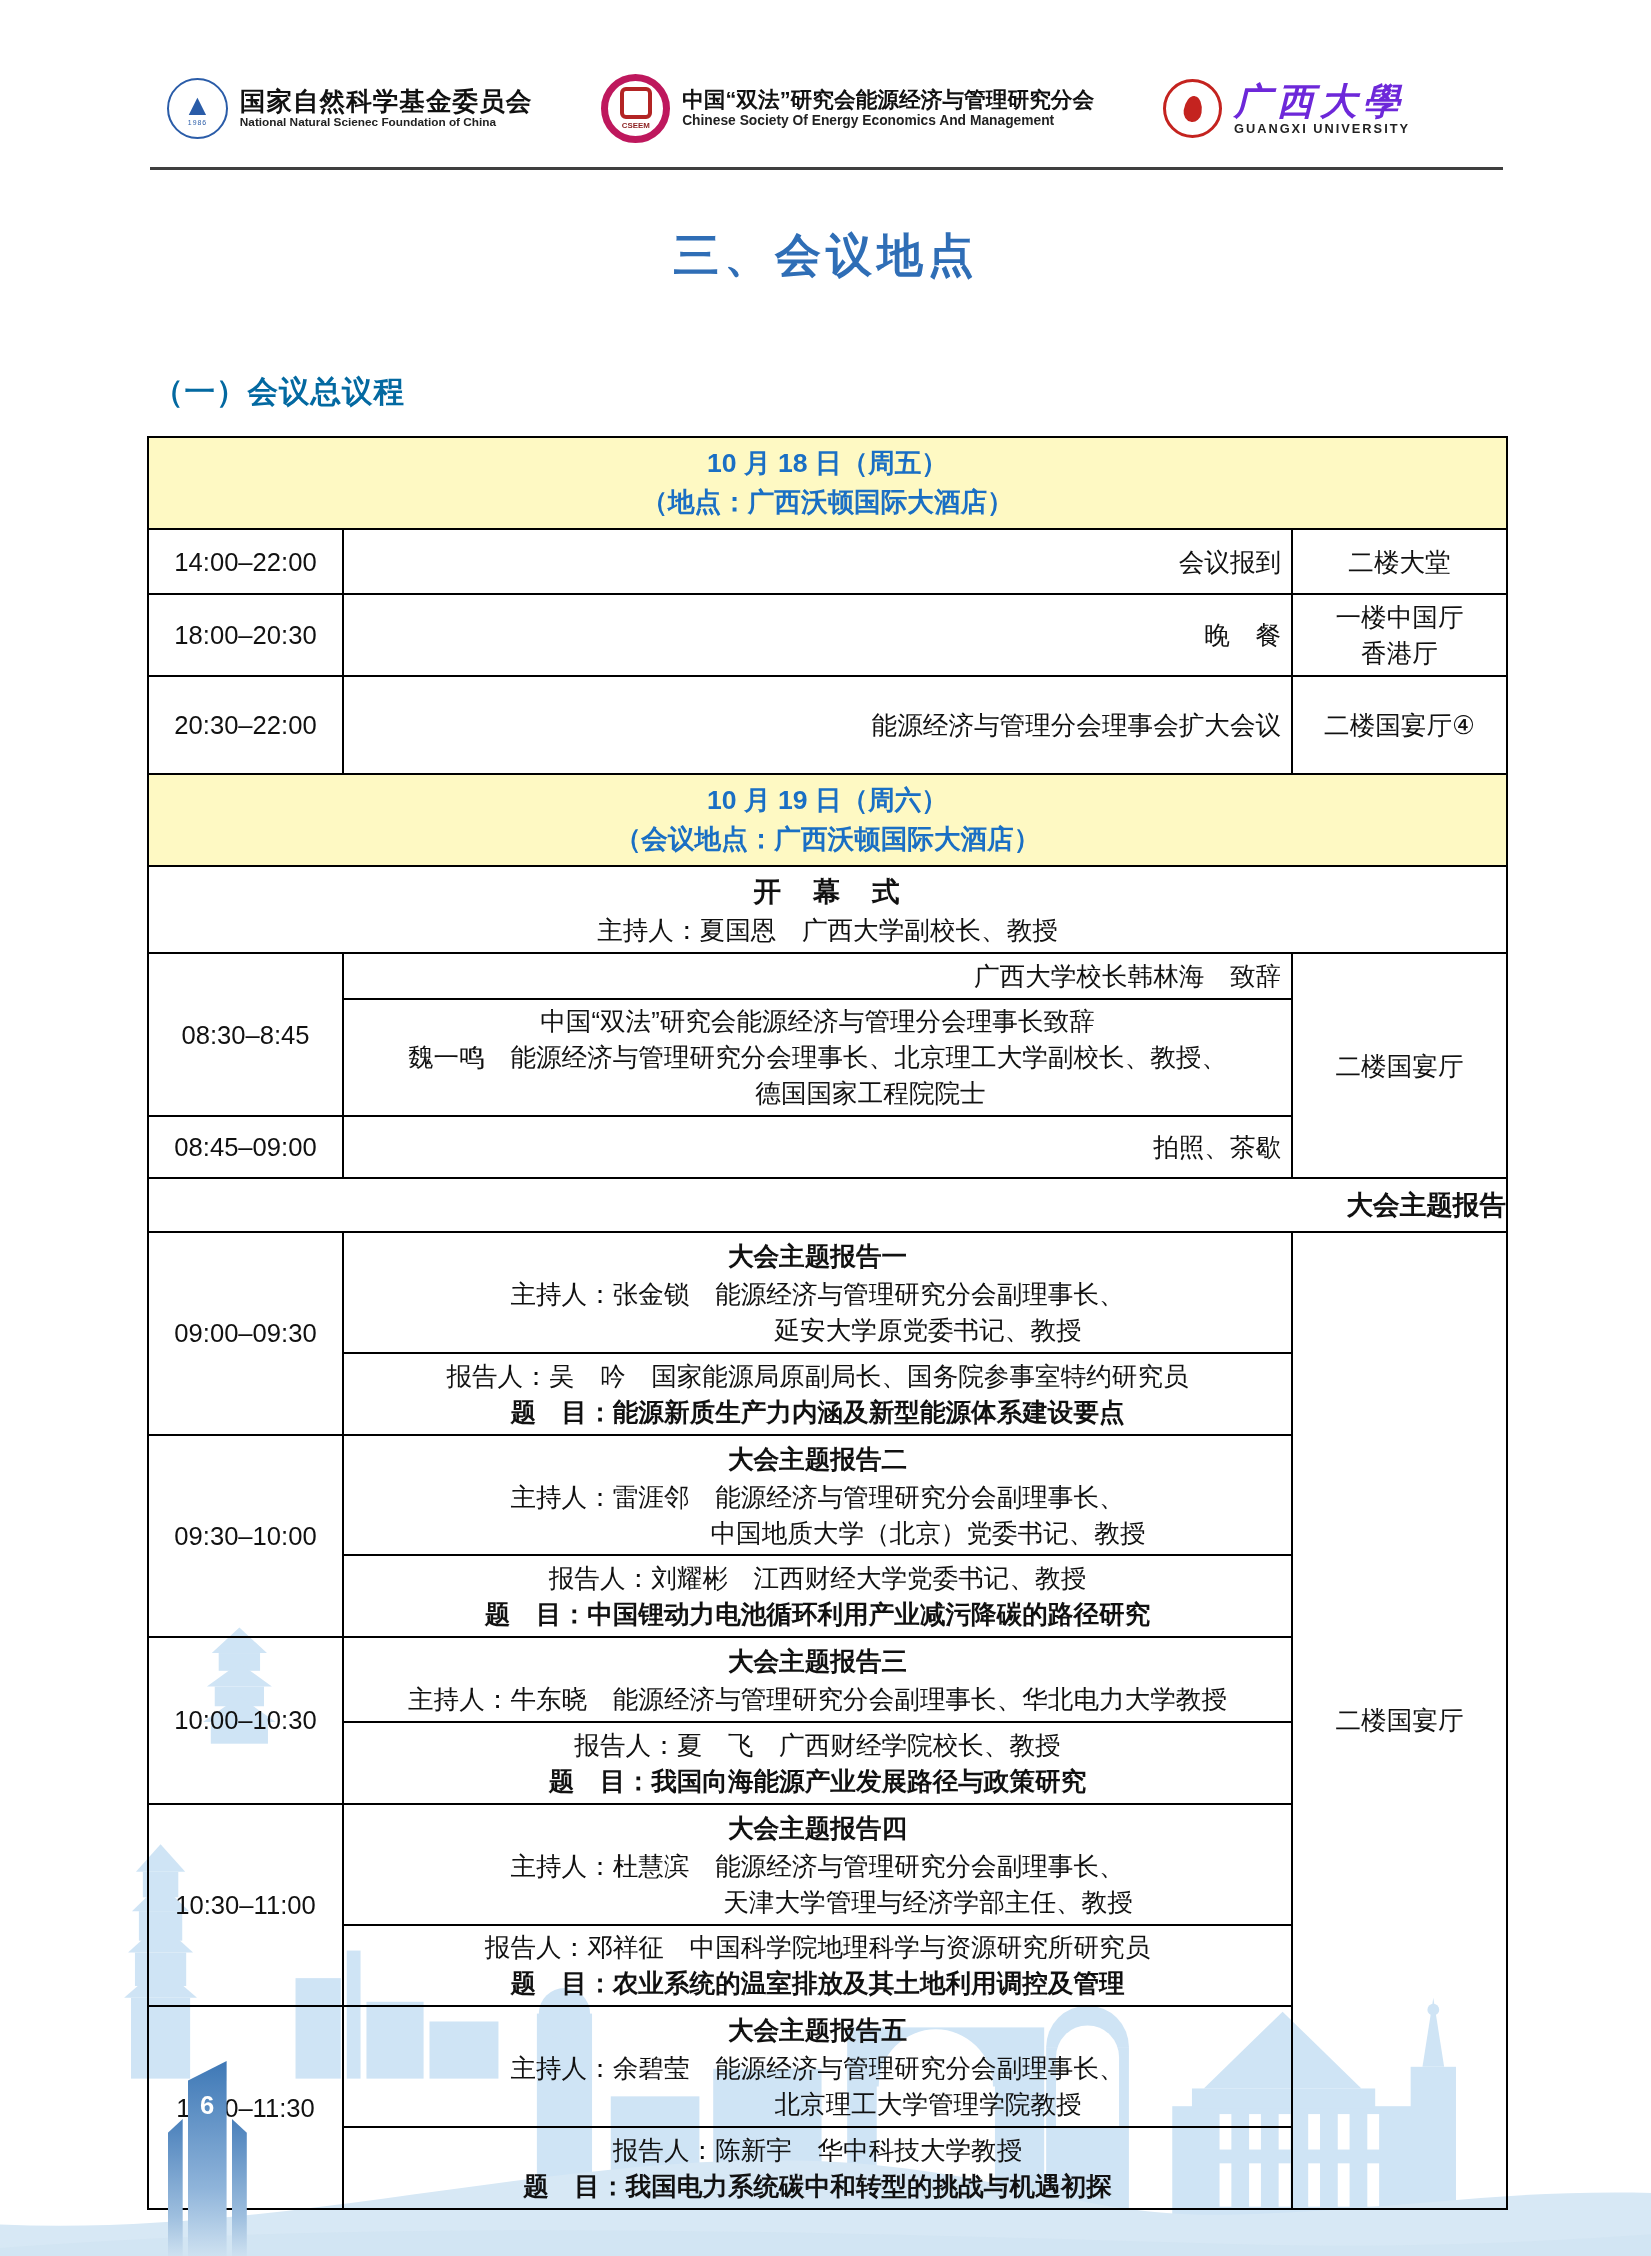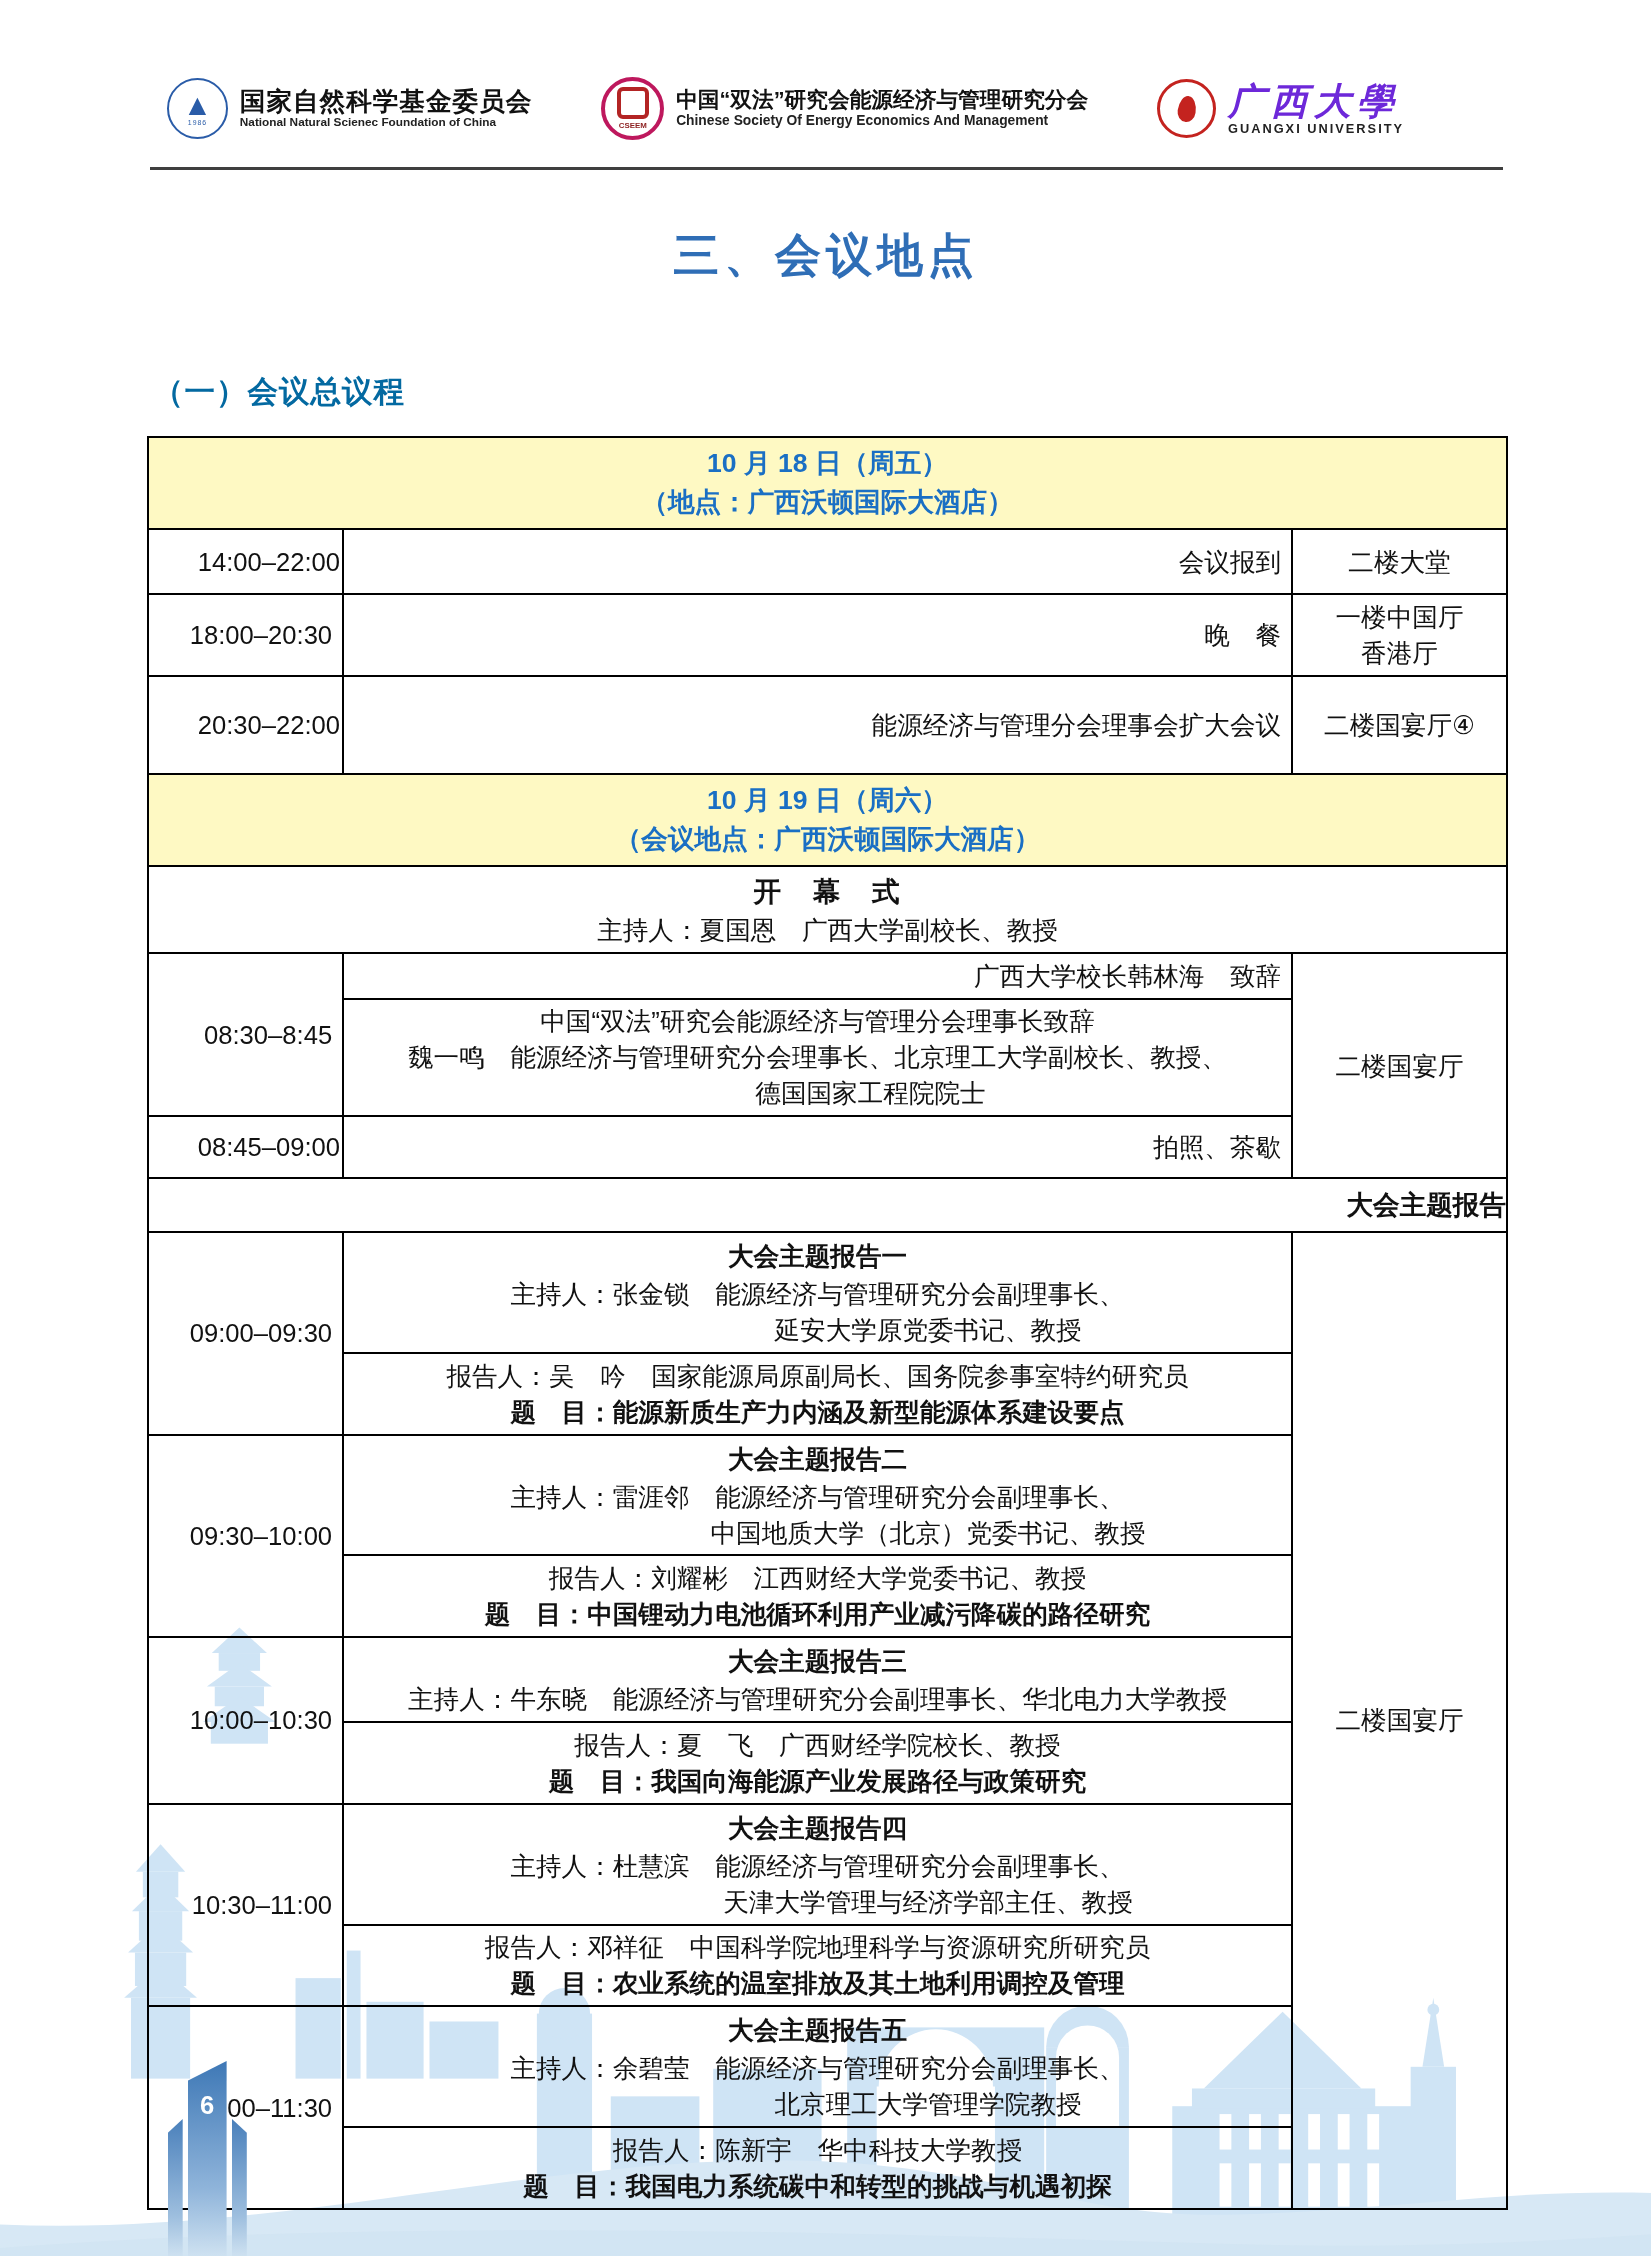--- a/index.html
+++ b/index.html
@@ -13,21 +13,21 @@
   #decor{z-index:0;}
   #content{z-index:1;}
   
   .logo-strip{position:absolute;left:167px;top:69px;width:1340px;height:79px;
     display:flex;align-items:center;gap:69px;}
   .logo{display:flex;align-items:center;gap:11.8px;}
   .logo-mark{flex:0 0 auto;border-radius:50%;display:flex;align-items:center;justify-content:center;flex-direction:column;}
   .mark-nsfc{width:57px;height:57px;border:2px solid #2a5ca8;color:#2a5ca8;font-size:25.6px;line-height:1;}
   .mark-nsfc .peak{font-size:29.6px;}
   .mark-nsfc .yr{font-size:6.9px;letter-spacing:1px;}
-  .mark-cseem{width:55px;height:55px;border:4px solid #be185d;color:#b32424;}
+  .mark-cseem{width:55px;height:55px;border:7px solid #be185d;color:#b32424;}
   .cseem-glyph{width:23.6px;height:23.6px;border:4.9px solid #b32424;border-radius:5.9px;}
   .cseem-word{font-size:7.9px;font-weight:bold;margin-top:2px;color:#8c1f1f;}
   .mark-gxu{width:53px;height:53px;border:3px solid #c4231f;color:#c4231f;background:#fff;}
   .gxu-flame{width:17.7px;height:25.6px;background:#c4231f;border-radius:50% 50% 50% 50%/60% 60% 40% 40%;transform:rotate(8deg);}
   .logo-text{display:flex;flex-direction:column;line-height:1.15;}
   .logo-cn{font-weight:bold;color:#111;}
   .logo1 .logo-cn{font-size:25.6px;letter-spacing:1px;}
   .logo2 .logo-cn{font-size:21.7px;}
   .logo-en{font-weight:bold;color:#222;}
   .logo1 .logo-en{font-size:11.8px;}
@@ -41,21 +41,21 @@
     font-size:46px;font-weight:bold;color:#2f6eb6;letter-spacing:4.9px;}
   .doc-subtitle{position:absolute;left:153px;top:372px;
     font-size:30.5px;font-weight:bold;color:#0369a1;letter-spacing:1px;}
   
   table.agenda{position:absolute;left:147px;top:436px;width:1358px;
     border-collapse:collapse;table-layout:fixed;font-size:25.6px;}
   table.agenda td{border:2px solid #000;padding:3.9px 9.9px;line-height:36px;vertical-align:middle;background:transparent;}
   td.tk{border-top-width:3px;}
   tr.day-header td{background:#fef9c3;color:#1a6fc4;font-weight:bold;text-align:center;
     font-size:26.6px;padding:5.9px 0;line-height:39px;}
-  td.time{text-align:right;padding:3.9px 2px;margin-top:36px;}
+  td.time{text-align:center;padding:3.9px 2px;margin-top:36px;}
   td.ctr{text-align:right;}
   td.loc{text-align:center;line-height:35px;padding:3.9px 3.9px;}
   td.body-cell{padding:3.9px 19.7px;}
   .ln{line-height:36px;text-align:center;}
   .ctrln{text-align:center;line-height:36px;}
   .bold{font-weight:bold;}
   .rep-title{text-align:center;font-weight:bold;line-height:39px;}
   .opening-title{text-align:center;font-weight:bold;font-size:27.6px;line-height:41px;letter-spacing:2px;}
   .indent-host{padding-left:221px;}
   .indent-wei{padding-left:106px;}

